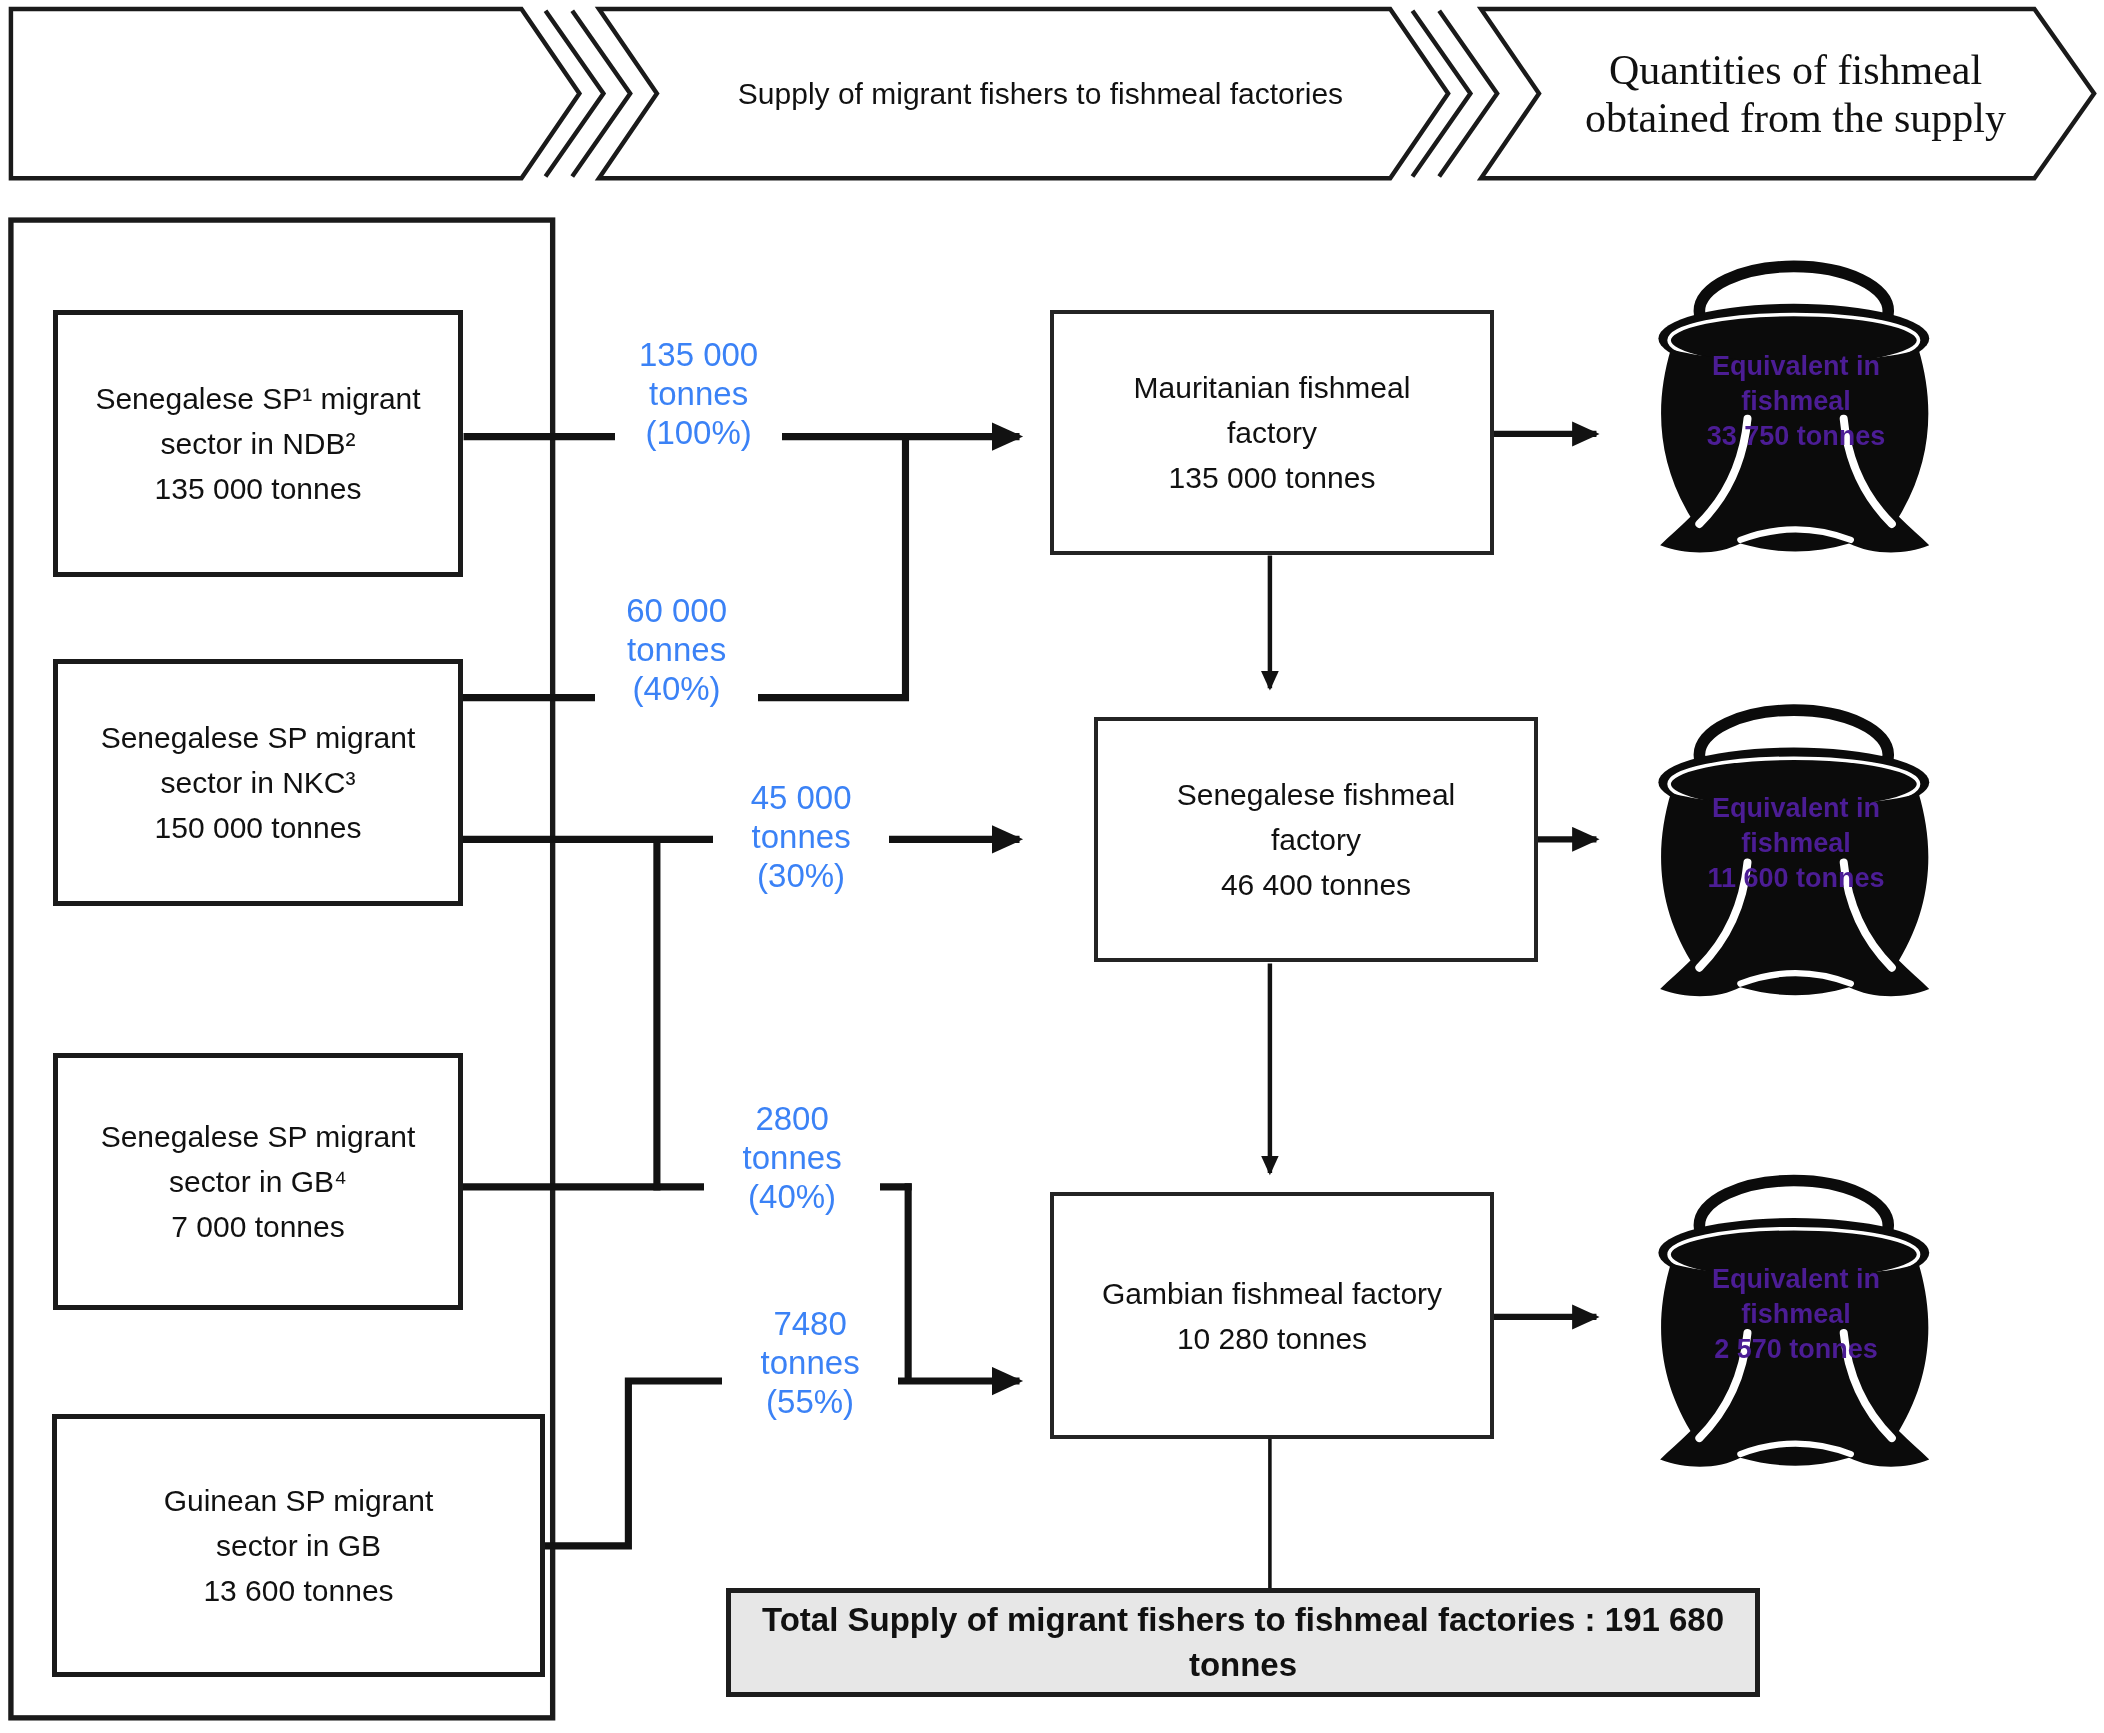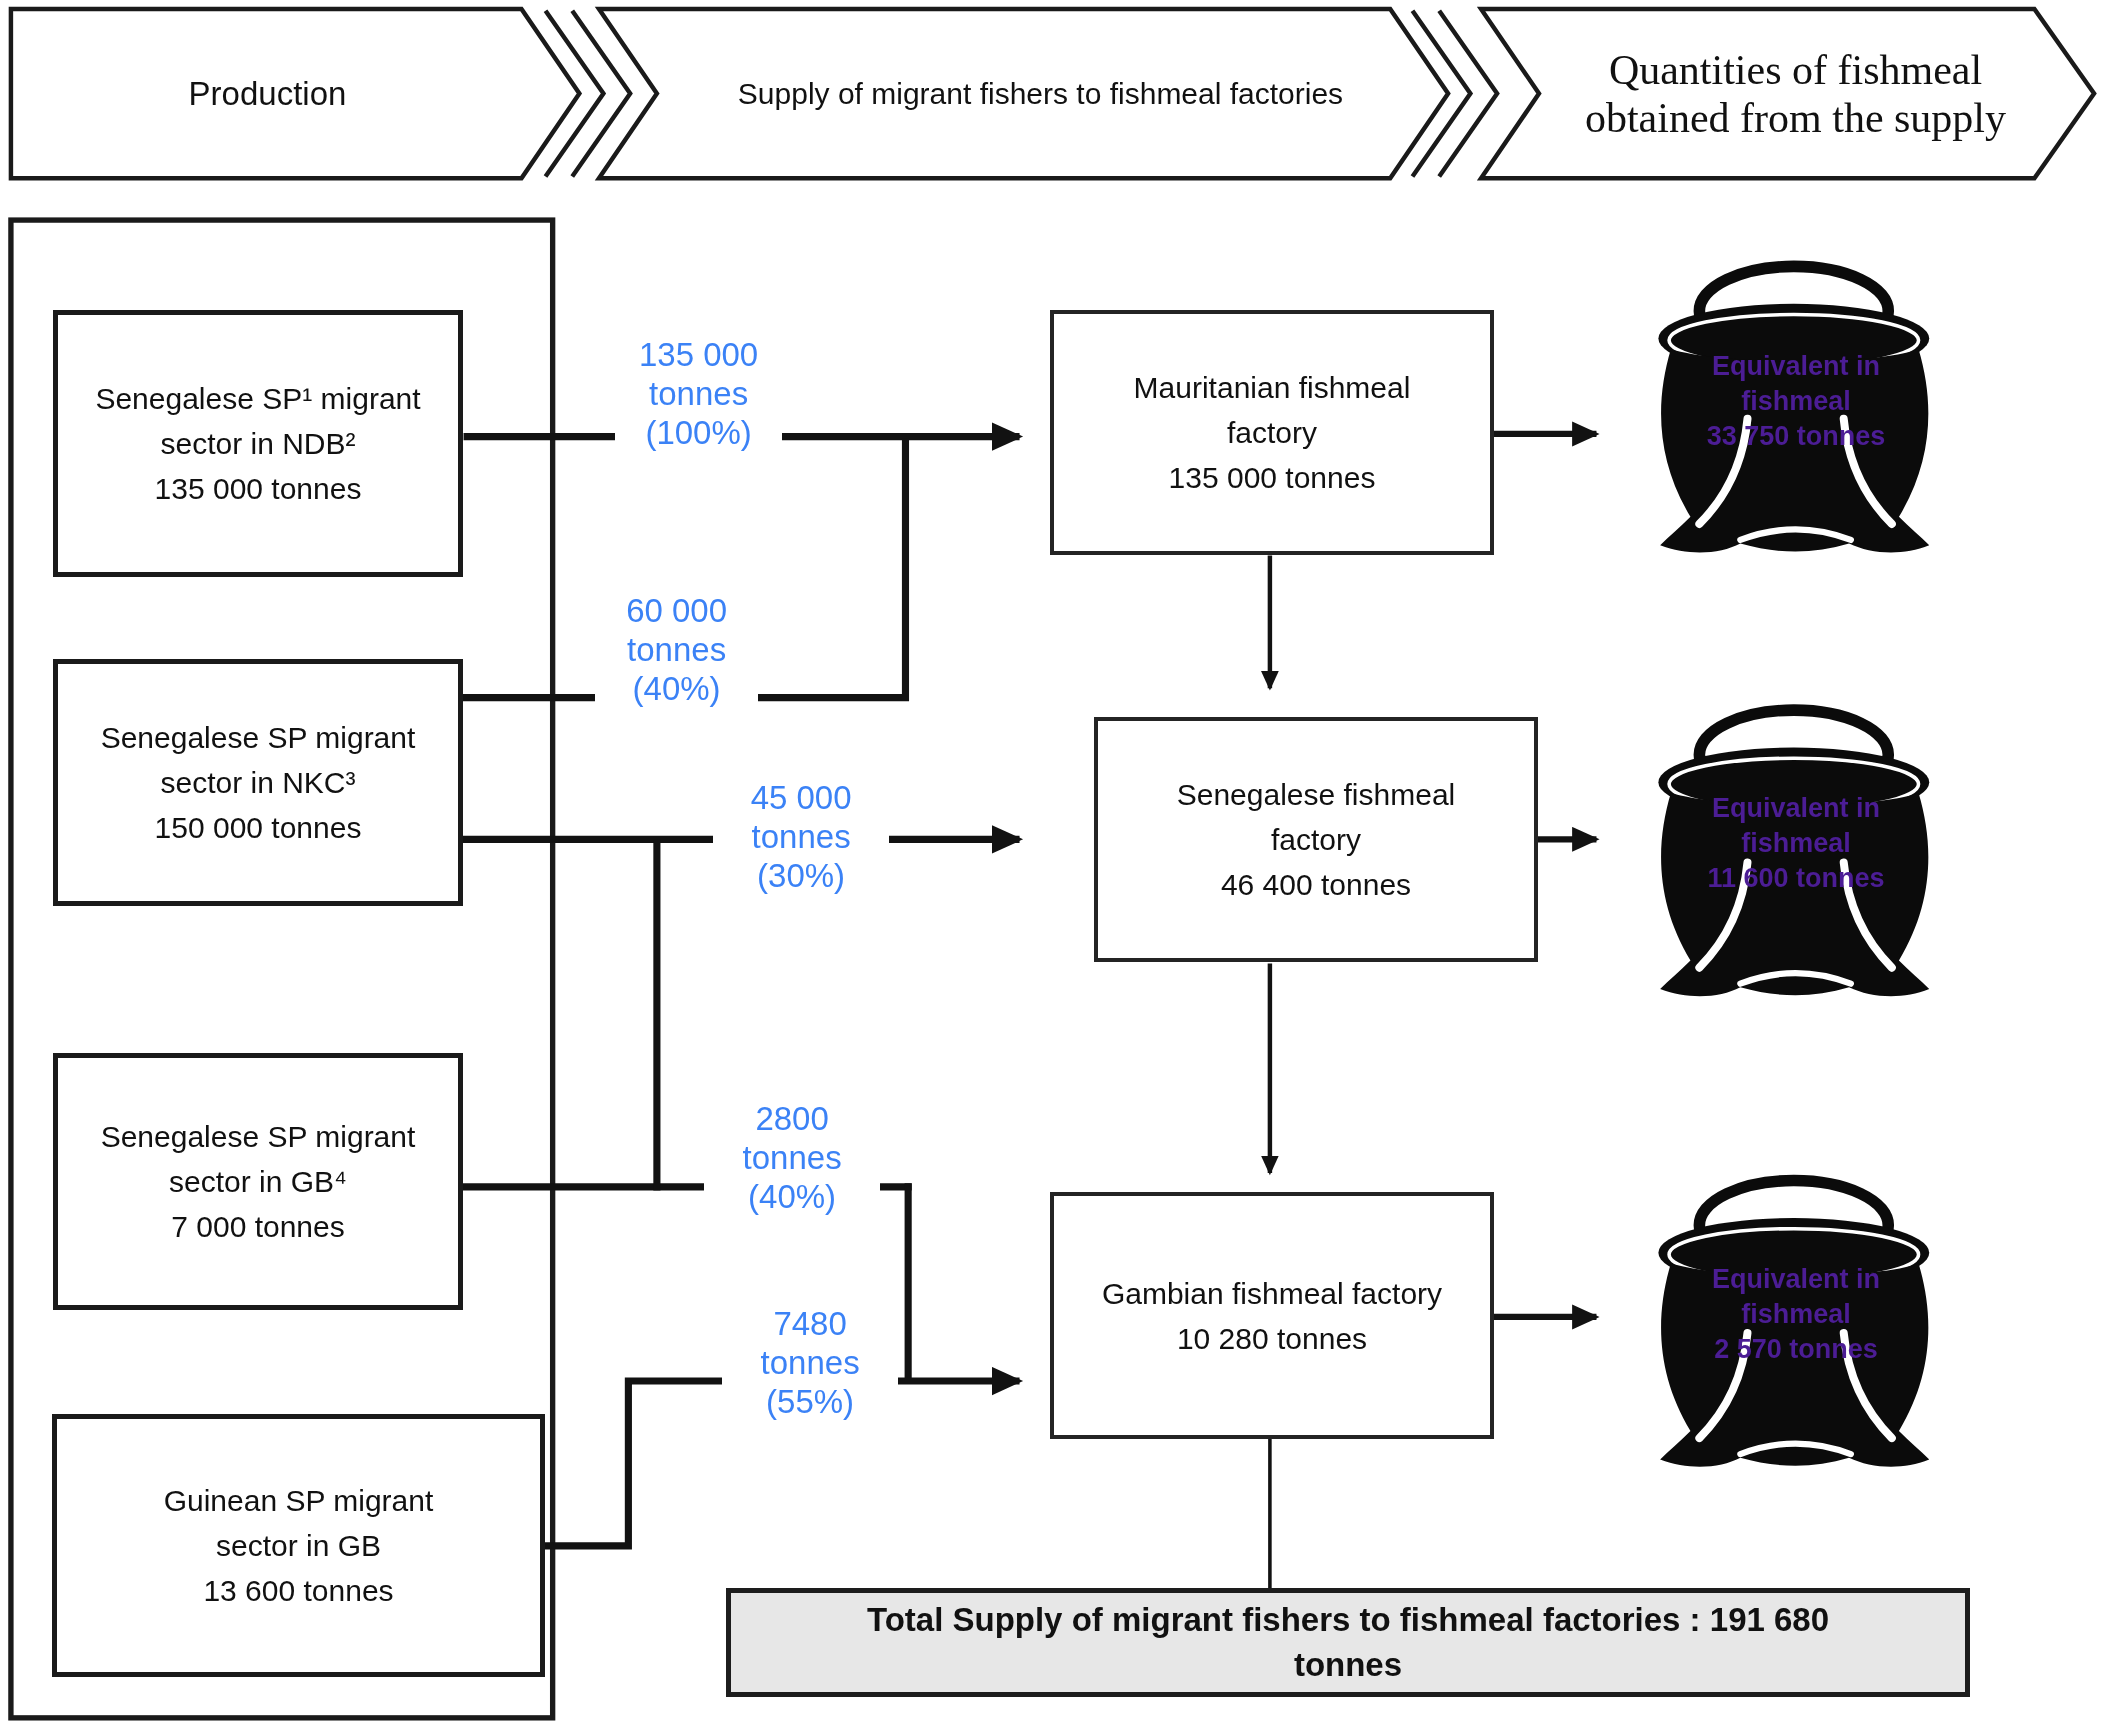--- a/index.html
+++ b/index.html
@@ -36,21 +36,21 @@
     text-align:center;white-space:pre-line;padding:1.8px 3.6px;
   }
   
   .sack-label{
     position:absolute;z-index:4;width:294px;
     color:#4c1d95;font-weight:bold;font-size:27px;line-height:1.3;
     text-align:center;white-space:pre-line;
   }
   
   .total-bar{
-    position:absolute;left:726px;top:1588px;width:1244px;height:109px;
+    position:absolute;left:726px;top:1588px;width:1034px;height:109px;
     box-sizing:border-box;border:5.3px solid #1d1d1d;background:#e7e7e7;
     display:flex;align-items:center;justify-content:center;
     text-align:center;font-weight:bold;font-size:33px;line-height:1.35;
     white-space:pre-line;z-index:2;
   }
 </style>
 </head>
 <body>
 
 <div class="canvas">
@@ -99,21 +99,20 @@
       <path d="M1676,487 H1788" stroke-width="7" marker-end="url(#arr)"></path>
       <path d="M1676,942 H1788" stroke-width="7" marker-end="url(#arr)"></path>
       <path d="M1676,1478 H1788" stroke-width="7" marker-end="url(#arr)"></path>
     </g>
 
     <use href="#sack" x="1845" y="292" width="340" height="330"></use>
     <use href="#sack" x="1845" y="790" width="340" height="330"></use>
     <use href="#sack" x="1845" y="1318" width="340" height="330"></use>
   </svg>
 
-  <div class="banner-text bt1">Production</div>
   <div class="banner-text bt2">Supply of migrant fishers to fishmeal factories</div>
   <div class="banner-text bt3">Quantities of fishmeal
 obtained from the supply</div>
 
   <div class="node" style="left:53px;top:310px;width:410px;height:267px;">Senegalese SP¹ migrant
 sector in NDB²
 135 000 tonnes</div>
   <div class="node" style="left:53px;top:659px;width:410px;height:247px;">Senegalese SP migrant
 sector in NKC³
 150 000 tonnes</div>

